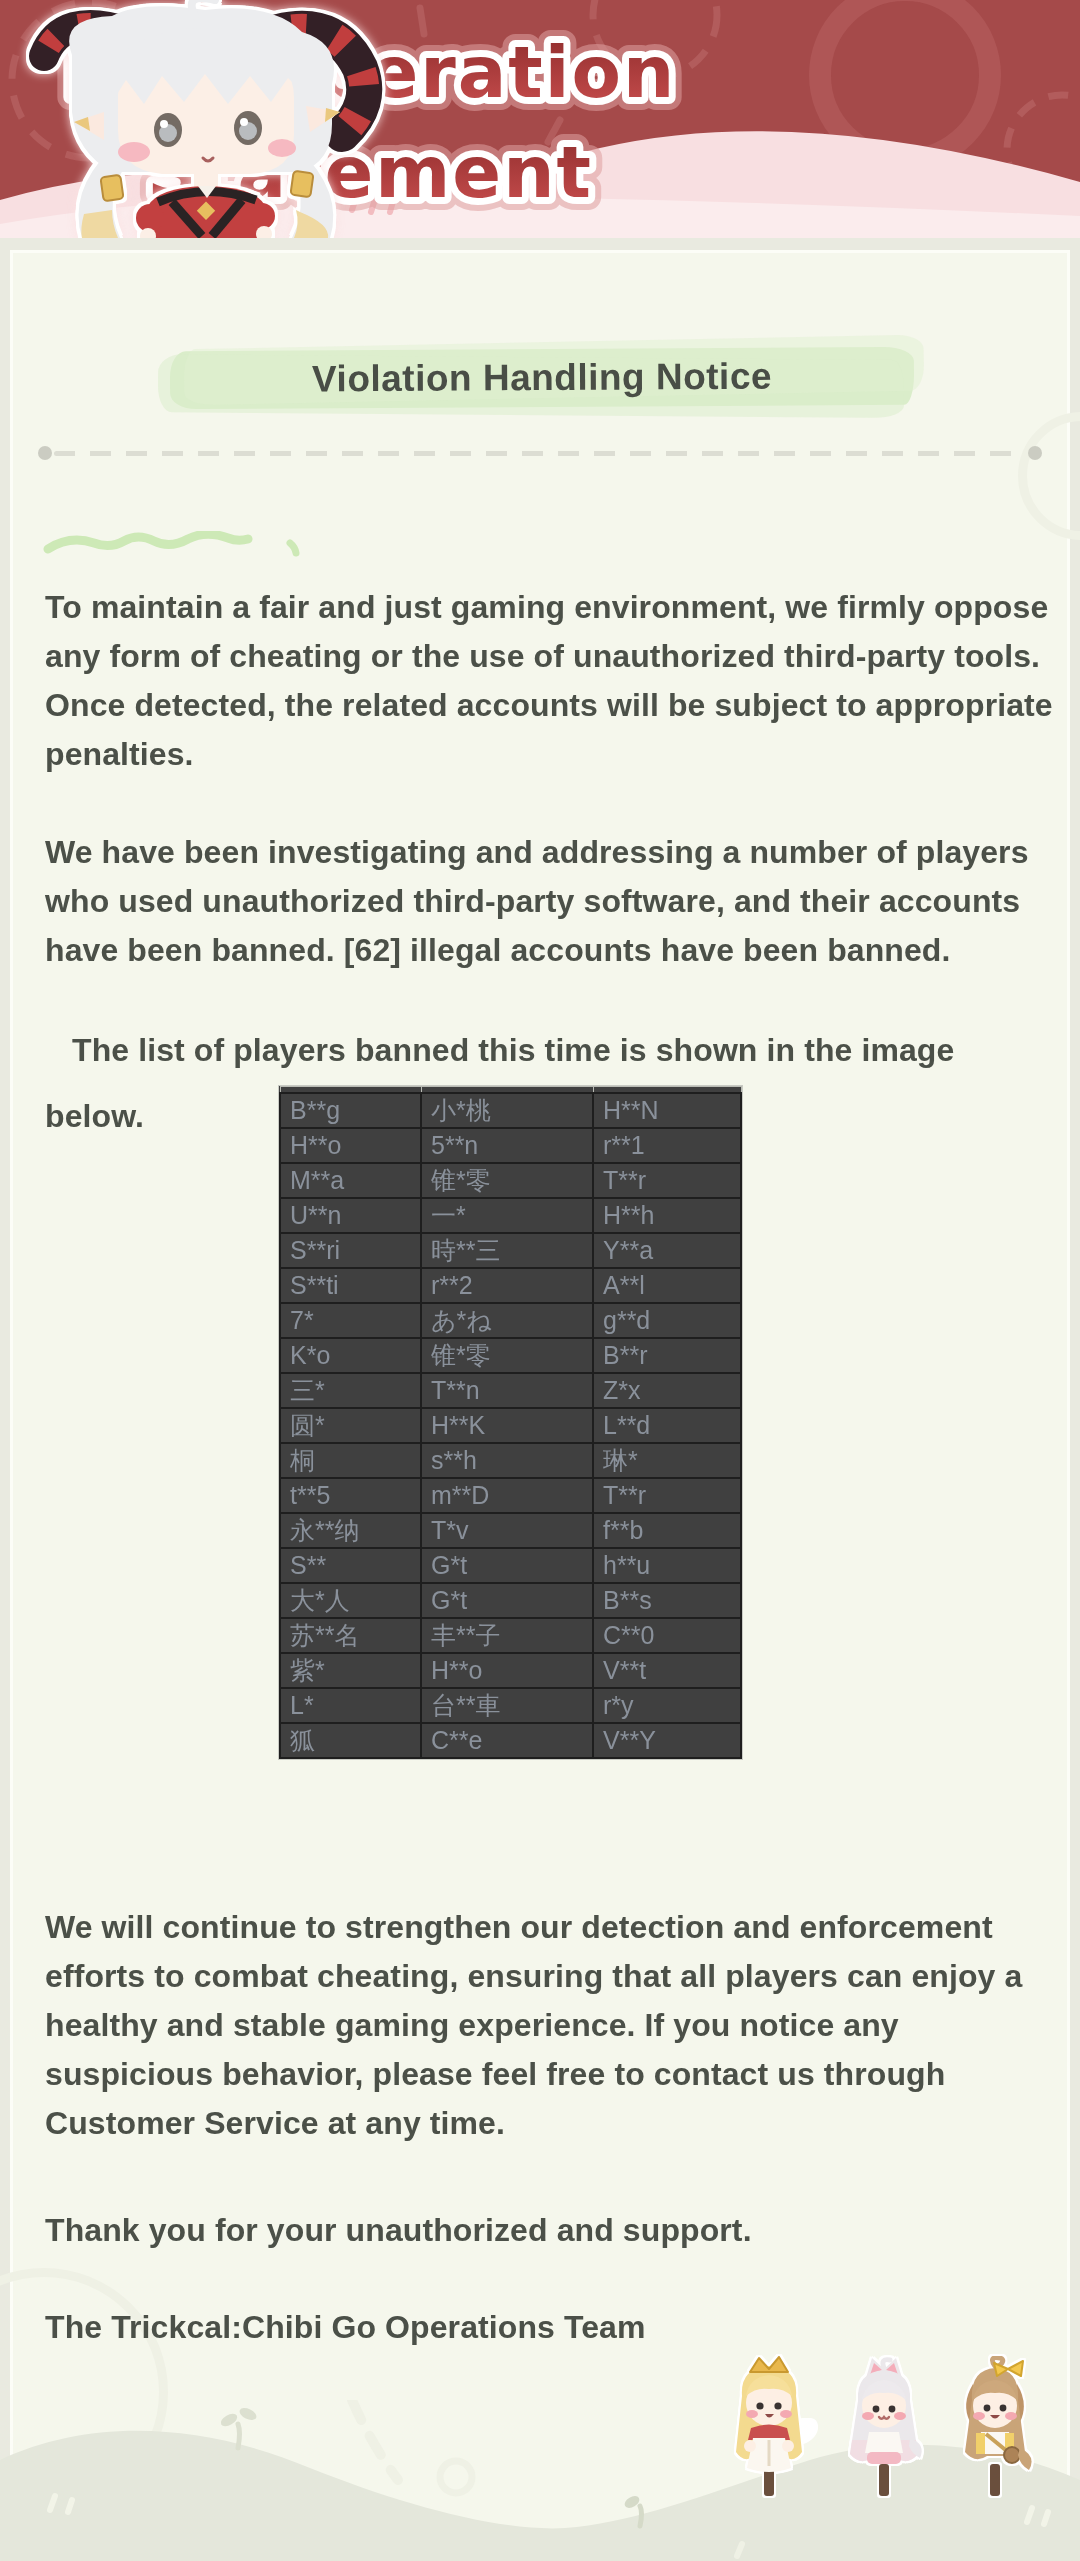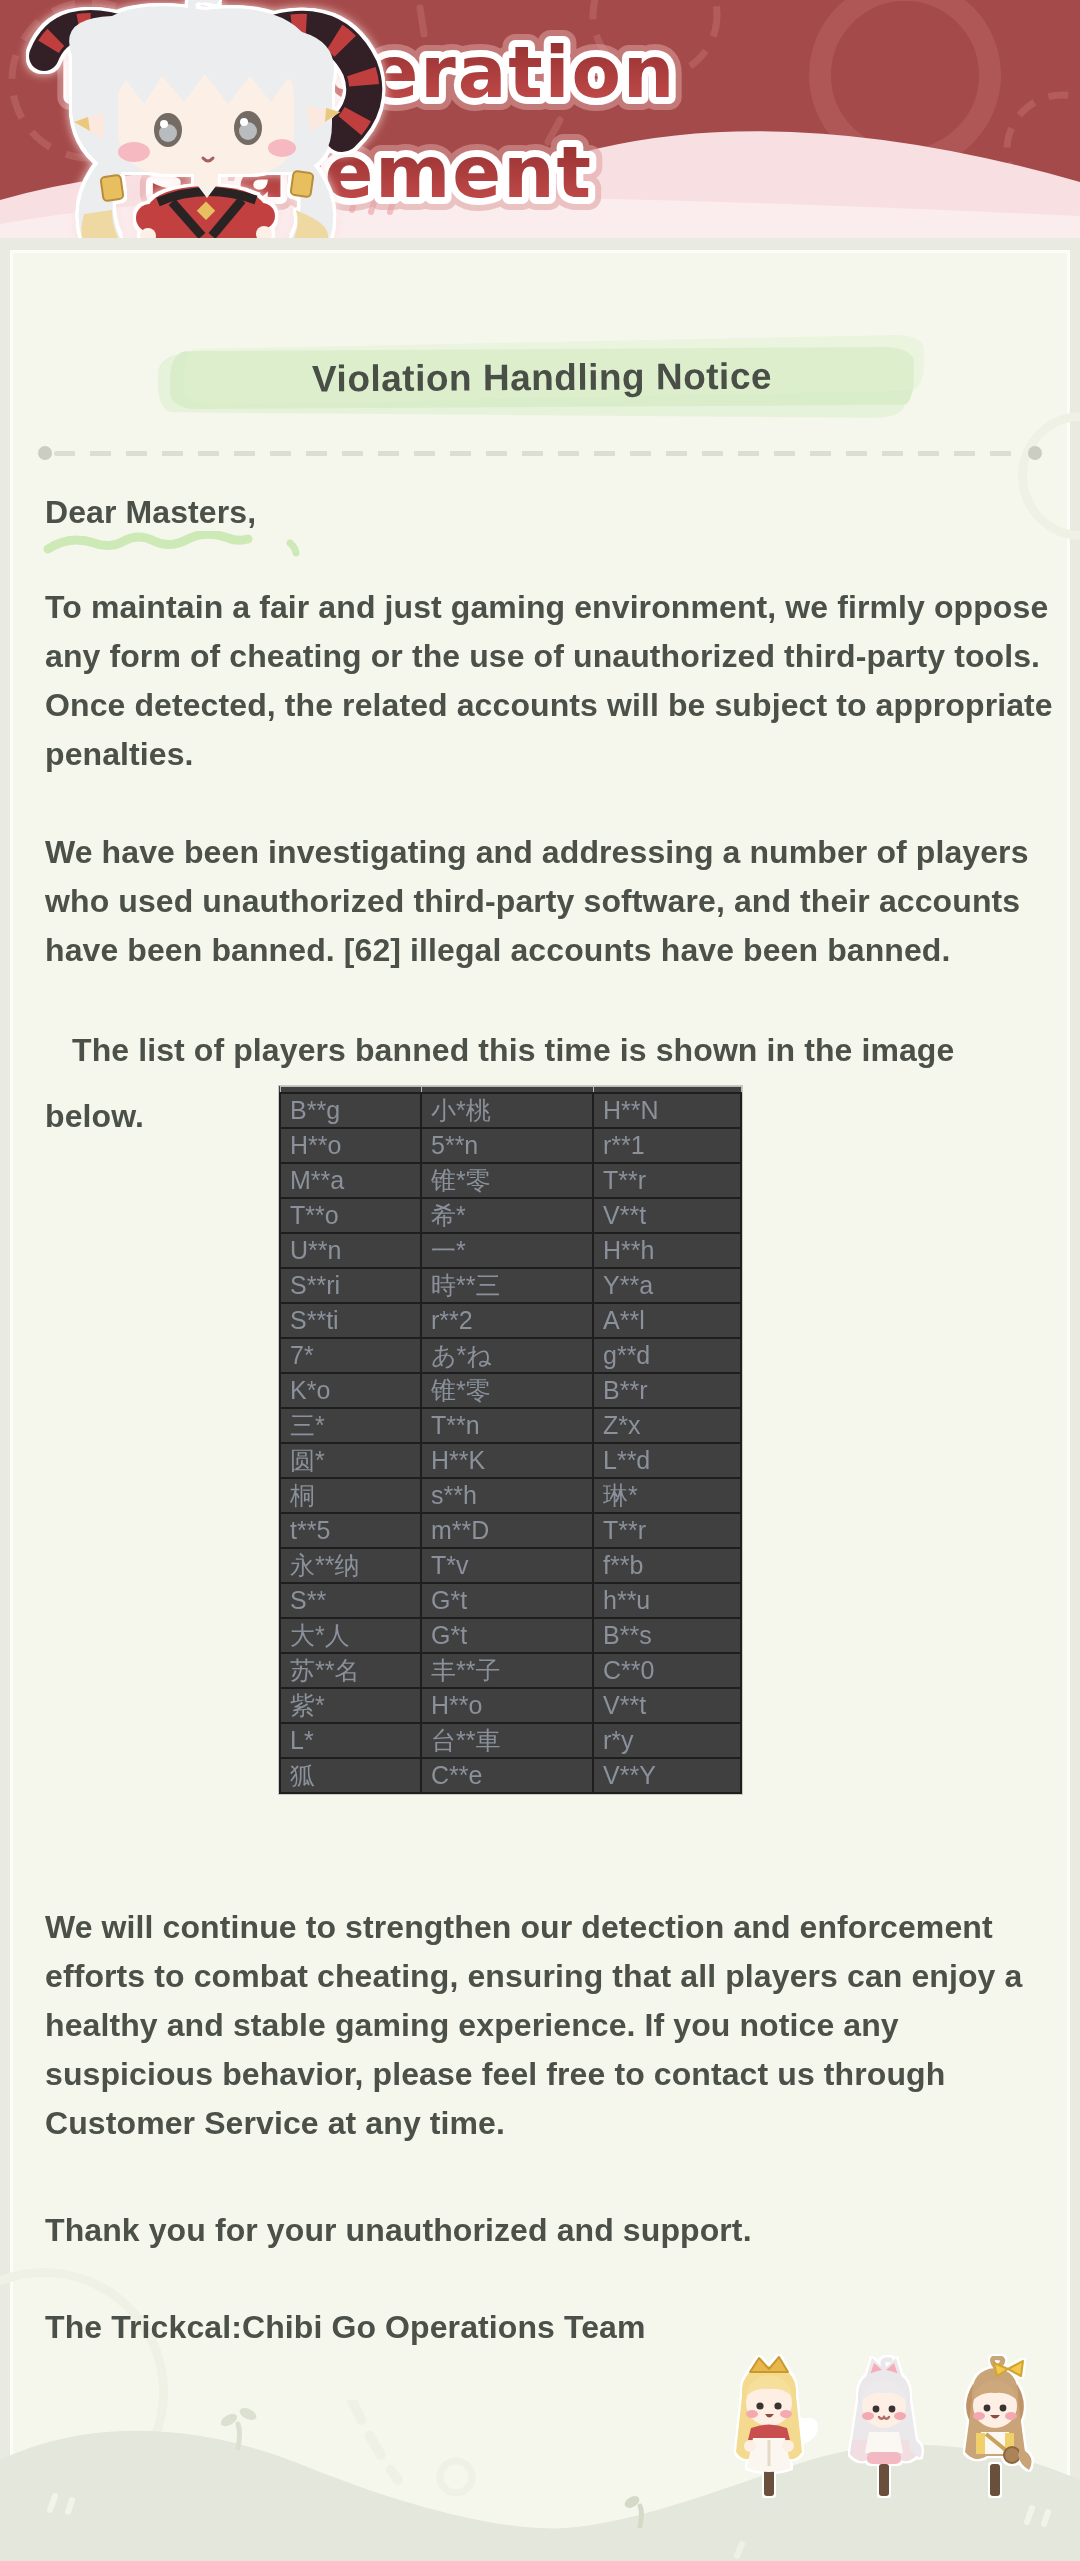--- a/index.html
+++ b/index.html
@@ -219,21 +219,20 @@
   <div class="deco-ring" style="left:-80px;top:2268px;width:230px;height:230px;"></div>
 
   <div class="notice-band">
     <span class="notice-title">Violation Handling Notice</span>
   </div>
 
   <div class="divider">
       <div class="line"></div>
     </div>
 
-  <div class="txt greeting">Dear Masters,</div>
   <svg class="squiggle" width="260" height="28" viewBox="0 0 260 28">
     <path d="M6,18 q22,-14 46,-6 q16,6 30,-2 q14,-8 30,0 q16,8 34,-2 q18,-9 40,-1 q10,4 20,1" stroke="#CDE9B6" stroke-width="9" fill="none" stroke-linecap="round"></path>
     <path d="M248,12 q5,4 6,10" stroke="#CDE9B6" stroke-width="7" fill="none" stroke-linecap="round"></path>
   </svg>
 
   <div class="txt p1">To maintain a fair and just gaming environment, we firmly oppose any form of cheating or the use of unauthorized third-party tools. Once detected, the related accounts will be subject to appropriate penalties.</div>
   <div class="txt p2">We have been investigating and addressing a number of players who used unauthorized third-party software, and their accounts have been banned. [62] illegal accounts have been banned.</div>
   <div class="txt p2b">The list of players banned this time is shown in the image</div>
   <div class="txt below-word">below.</div>
 
@@ -252,25 +251,20 @@
           </tr>
           <tr>
             <td>H**o</td>
             <td>5**n</td>
             <td>r**1</td>
           </tr>
           <tr>
             <td>M**a</td>
             <td>锥*零</td>
             <td>T**r</td>
-          </tr>
-          <tr>
-            <td>T**o</td>
-            <td>希*</td>
-            <td>V**t</td>
           </tr>
           <tr>
             <td>U**n</td>
             <td>一*</td>
             <td>H**h</td>
           </tr>
           <tr>
             <td>S**ri</td>
             <td>時**三</td>
             <td>Y**a</td>

